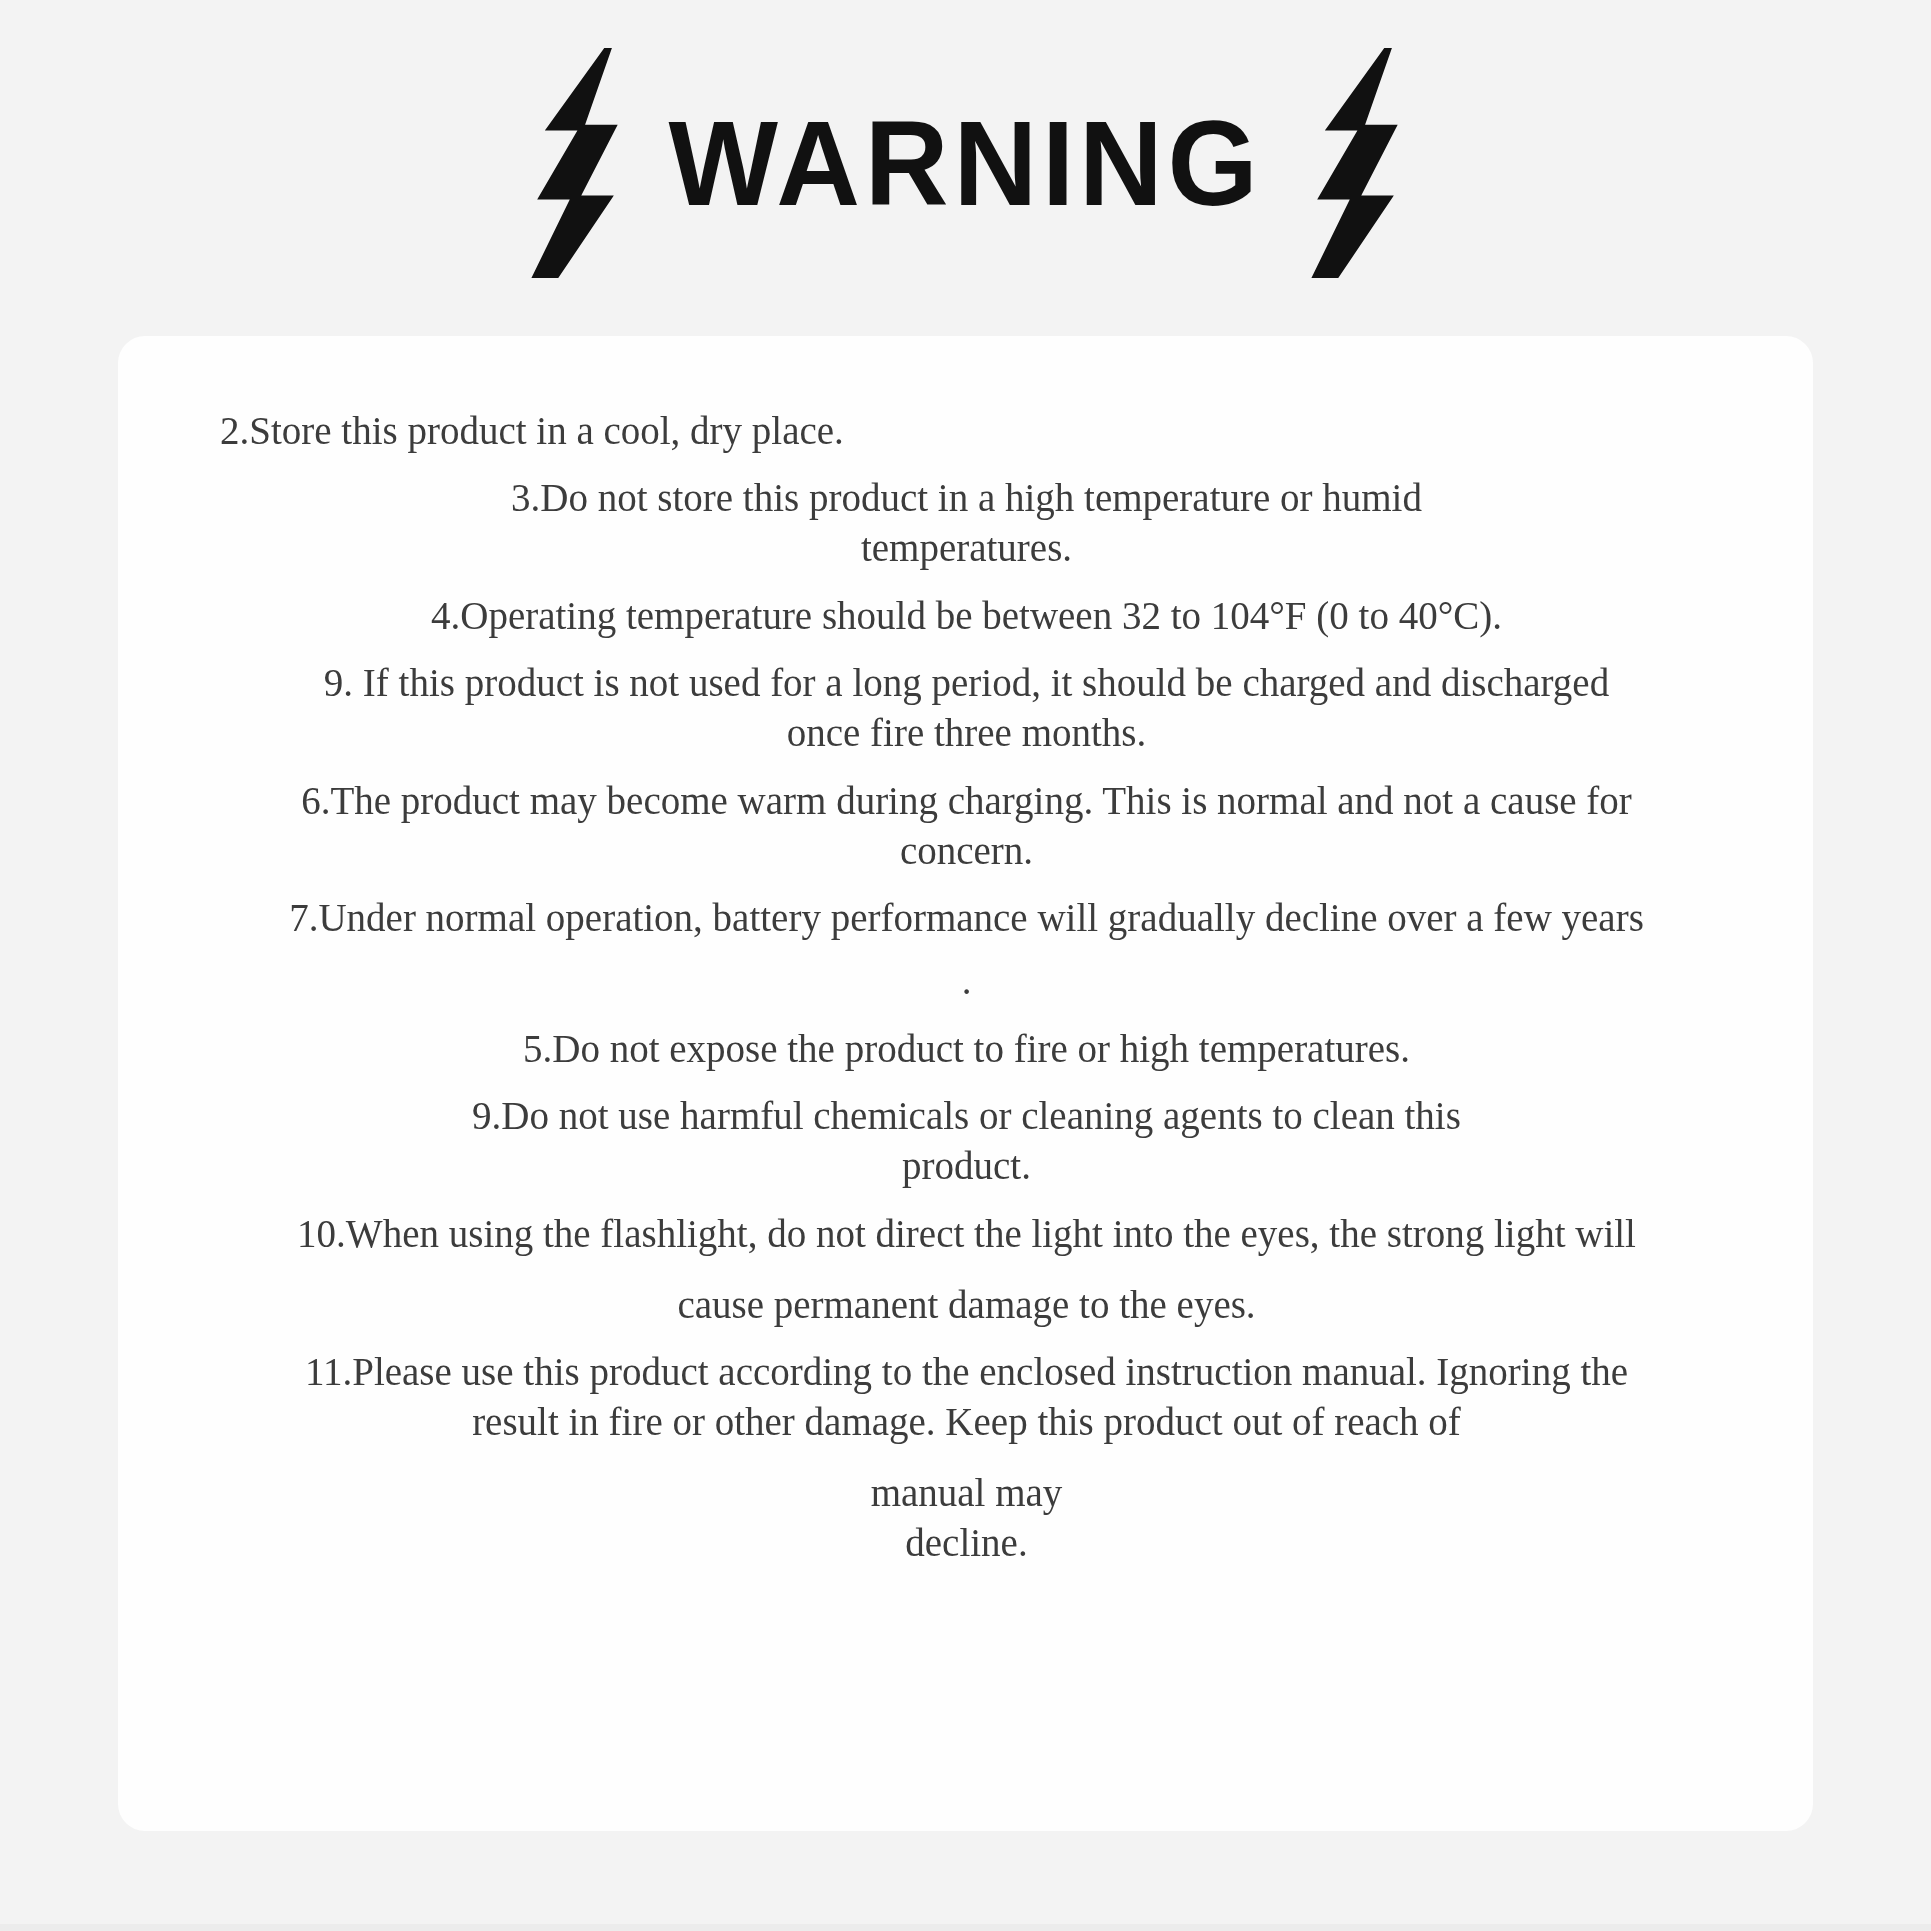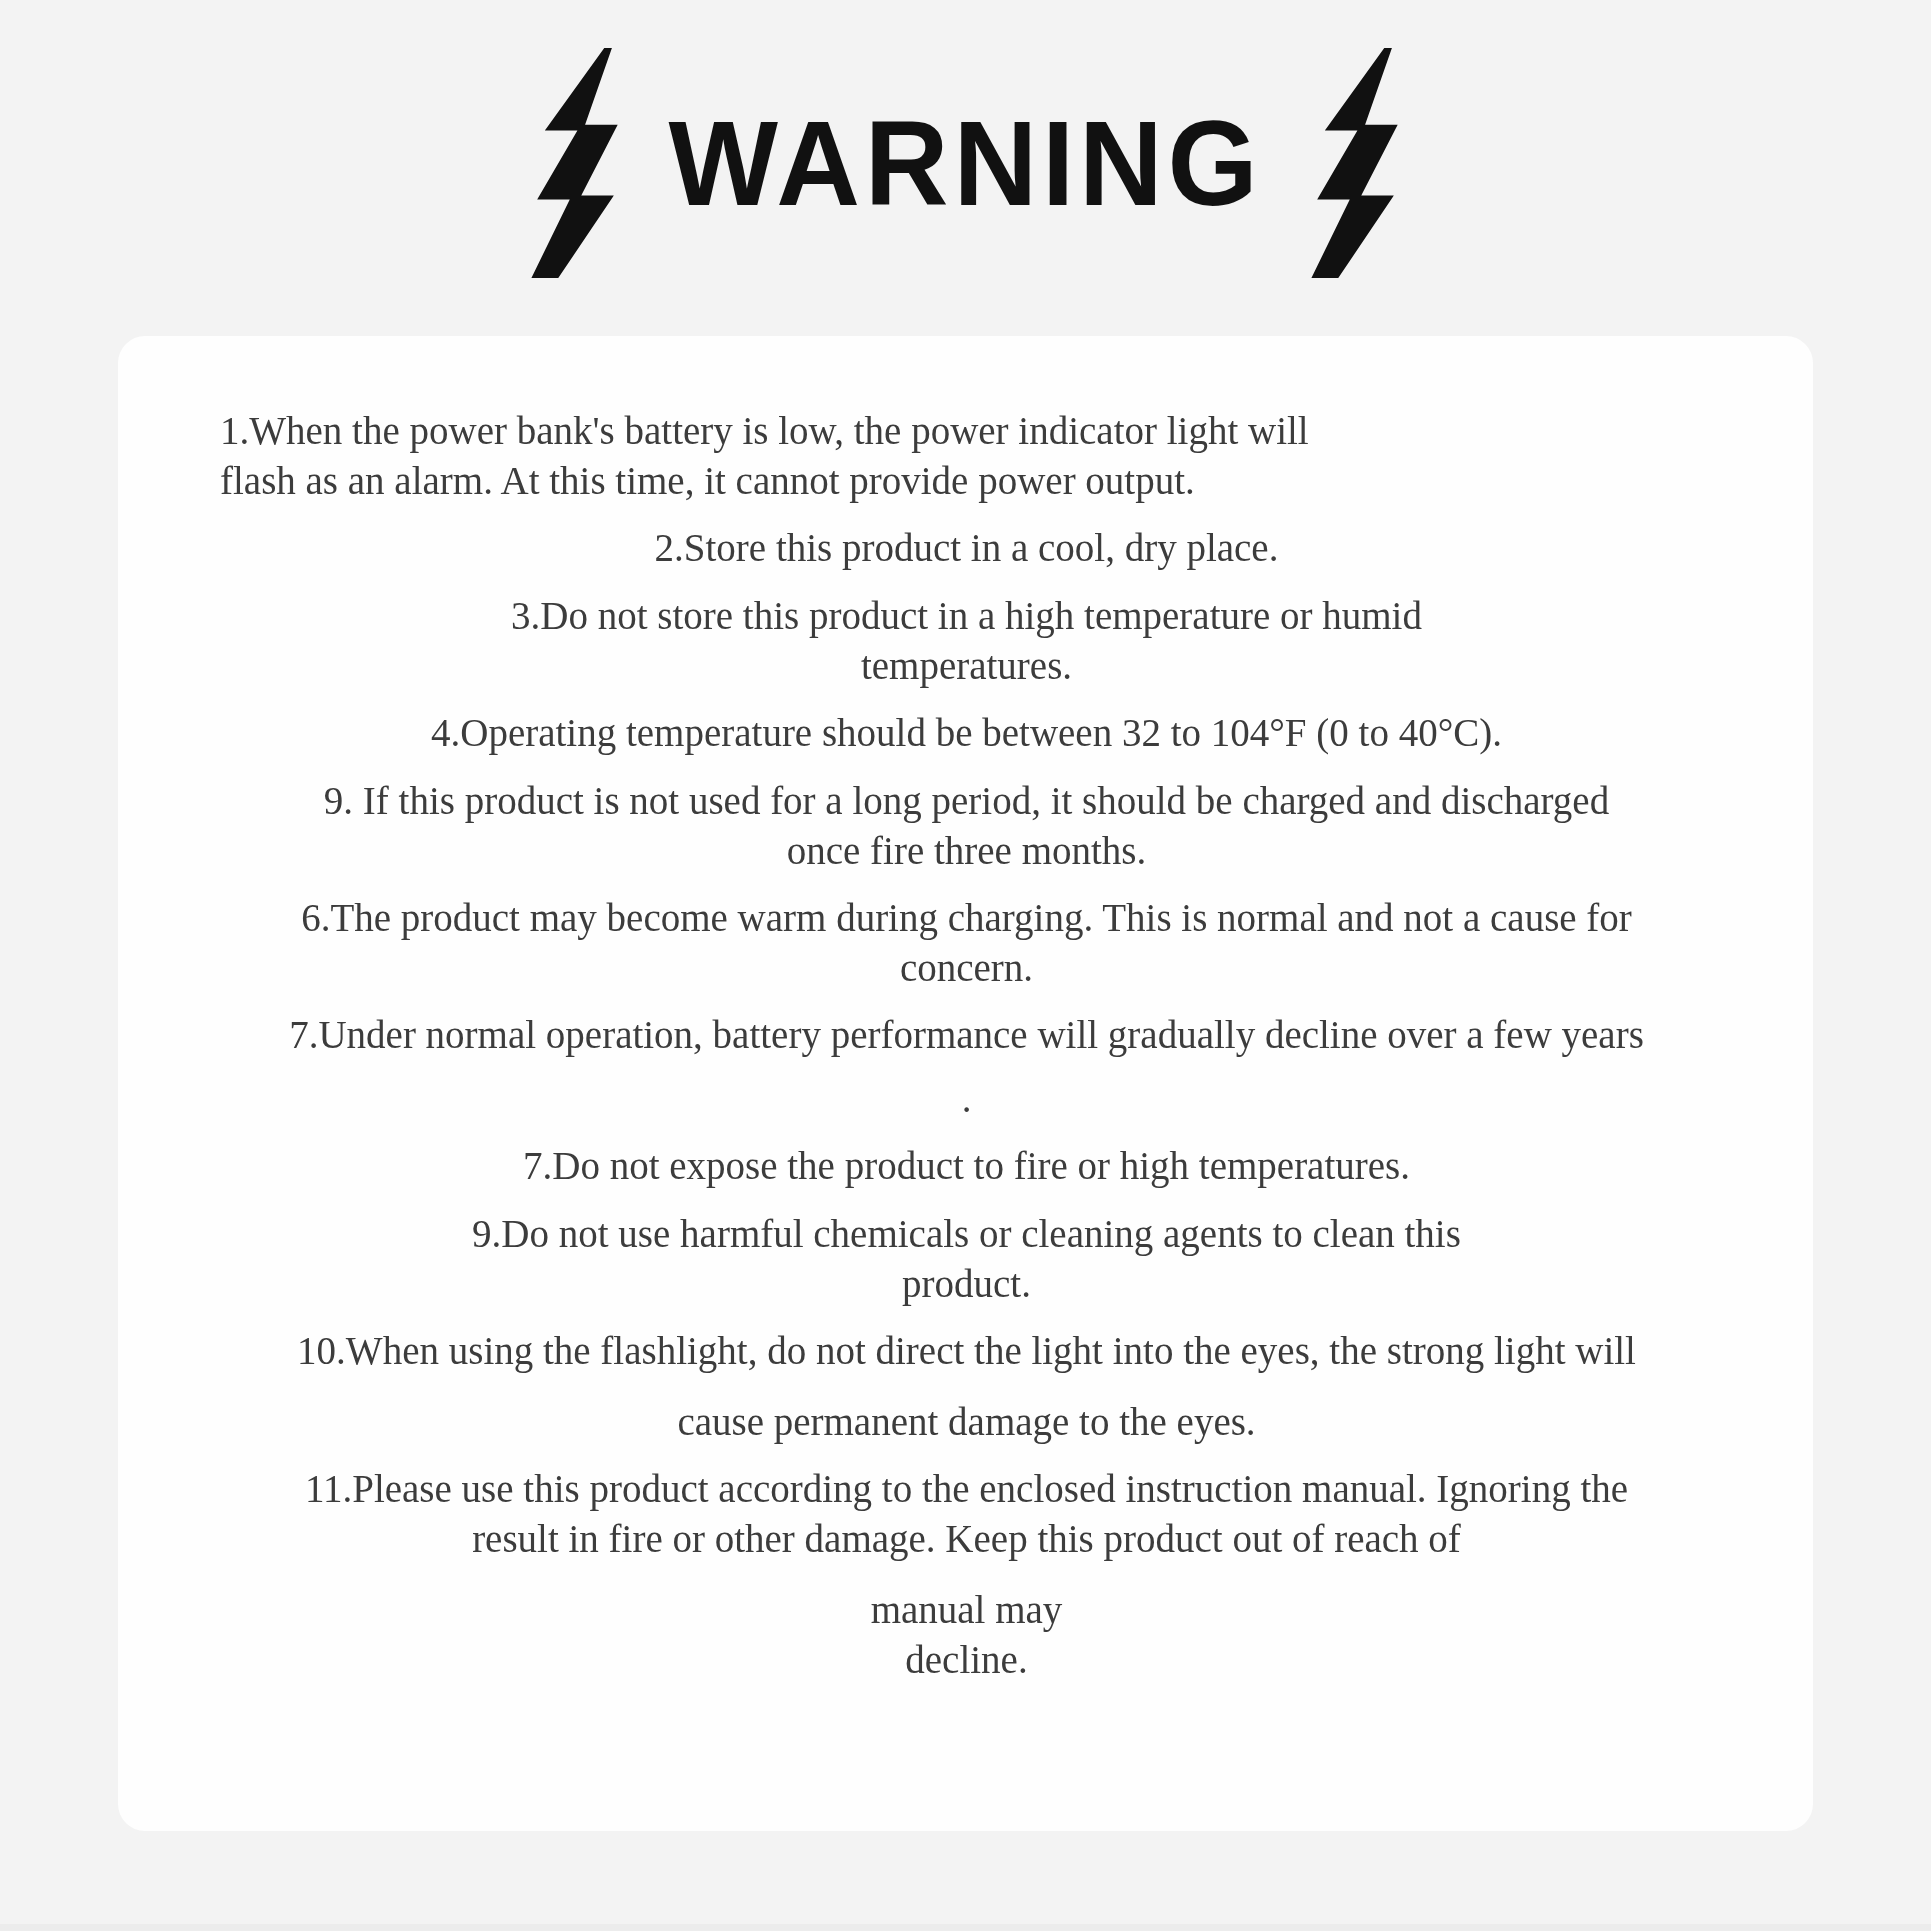--- a/index.html
+++ b/index.html
@@ -83,24 +83,20 @@
   <h1 class="title">WARNING</h1>
   <span class="bolt">
     <svg width="97" height="230" viewBox="0 0 92 240">
       <polygon fill="#111111" points="76,0 14,86 48,86 6,158 40,158 0,240 28,240 86,154 52,154 90,80 56,80 84,0"></polygon>
     </svg>
   </span>
 </div>
 
 <div class="card warning-text">
 
-  <div class="para">
-    <div class="line">1.When the power bank's battery is low, the power indicator light will</div>
-    <div class="line">flash as an alarm. At this time, it cannot provide power output.</div>
-  </div>
 
   <div class="para">
     <div class="line">2.Store this product in a cool, dry place.</div>
   </div>
 
   <div class="para">
     <div class="line">3.Do not store this product in a high temperature or humid</div>
     <div class="line">temperatures.</div>
   </div>
 
@@ -117,21 +113,21 @@
     <div class="line">6.The product may become warm during charging. This is normal and not a cause for</div>
     <div class="line">concern.</div>
   </div>
 
   <div class="para">
     <div class="line">7.Under normal operation, battery performance will gradually decline over a few years</div>
     <div class="line gap-line-sm">.</div>
   </div>
 
   <div class="para">
-    <div class="line">7.Do not expose the product to fire or high temperatures.</div>
+    <div class="line">5.Do not expose the product to fire or high temperatures.</div>
   </div>
 
   <div class="para">
     <div class="line">9.Do not use harmful chemicals or cleaning agents to clean this</div>
     <div class="line">product.</div>
   </div>
 
   <div class="para">
     <div class="line">10.When using the flashlight, do not direct the light into the eyes, the strong light will</div>
     <div class="line gap-line">cause permanent damage to the eyes.</div>

